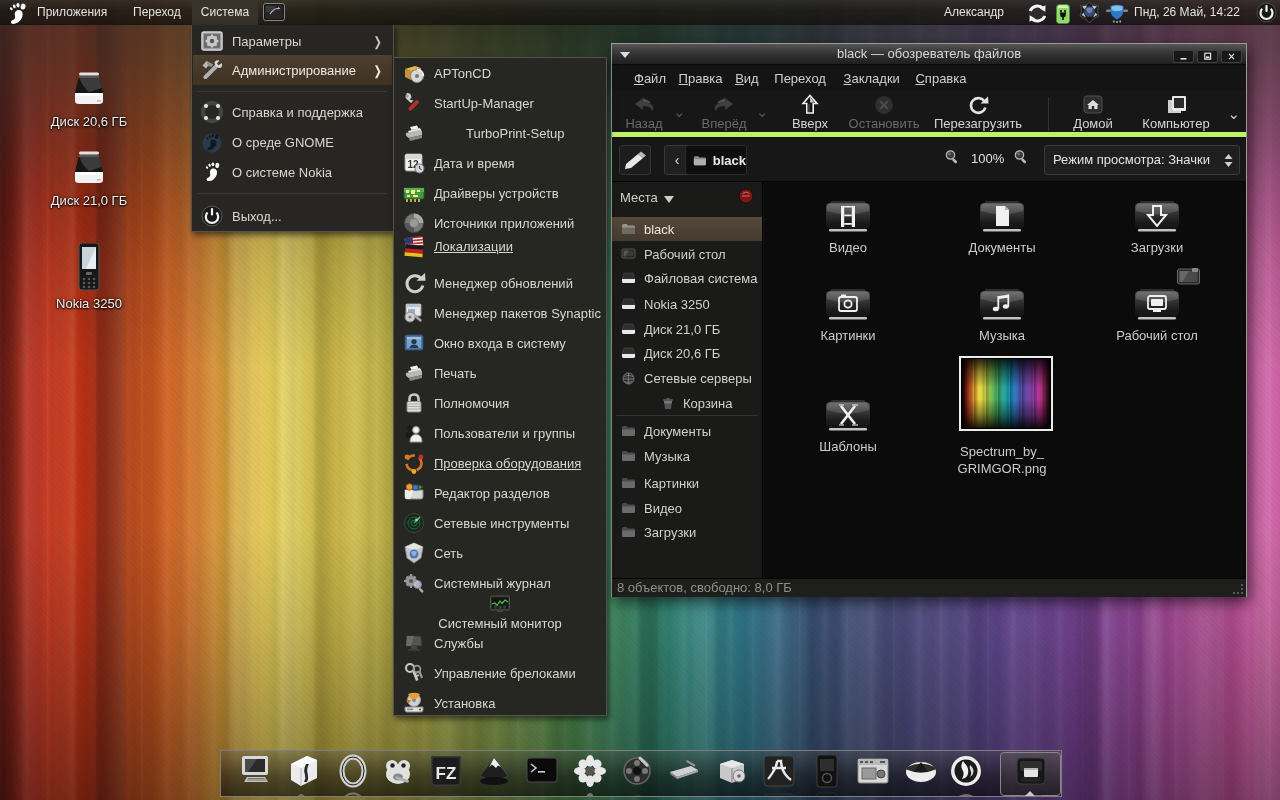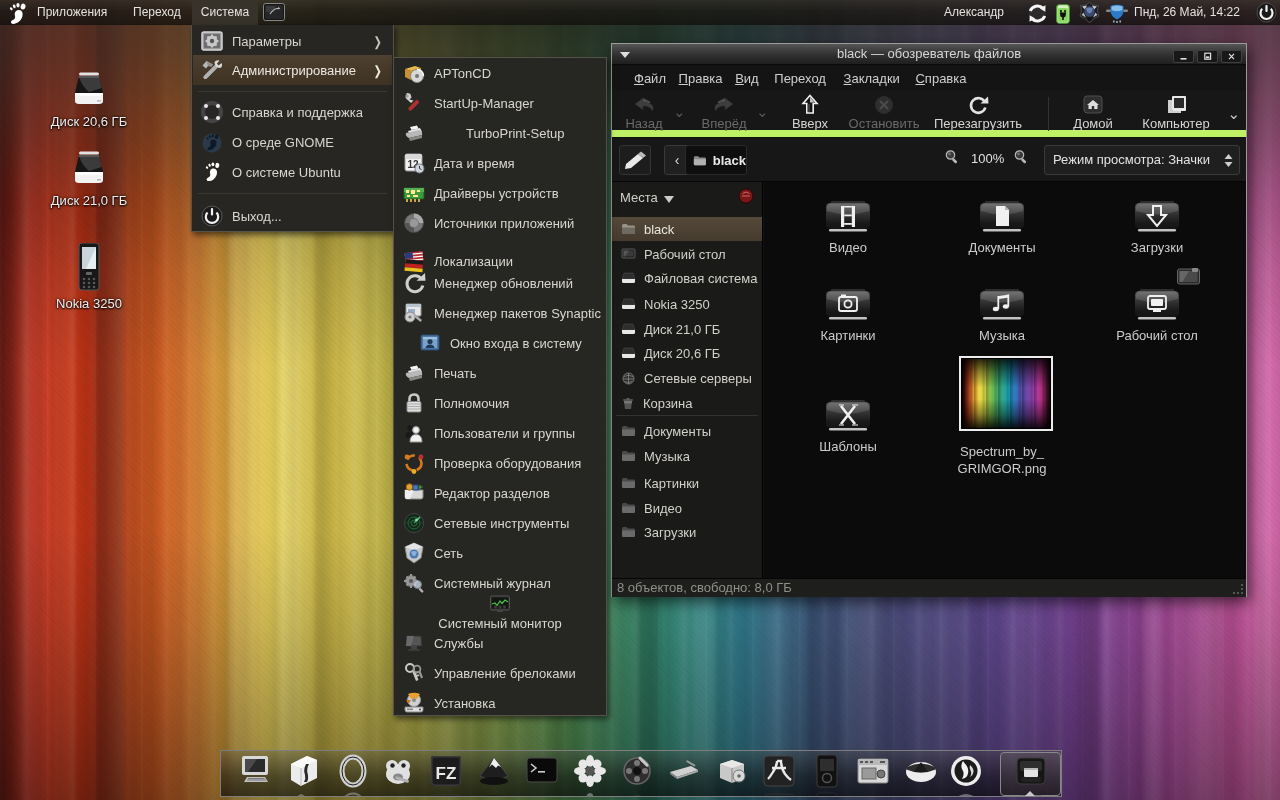--- a/index.html
+++ b/index.html
@@ -340,21 +340,21 @@
 
   <div style="position:absolute;left:0;top:22px;width:634px;height:25px;background:#141414;color:#cfcfcd;font-size:13px;line-height:25px;">
     <span style="margin-left:22px;"><u>Ф</u>айл</span>
     <span style="margin-left:9px;"><u>П</u>равка</span>
     <span style="margin-left:9px;"><u>В</u>ид</span>
     <span style="margin-left:12px;">Перехо<u>д</u></span>
     <span style="margin-left:14px;"><u>З</u>акладки</span>
     <span style="margin-left:12px;"><u>С</u>правка</span>
   </div>
 
-  <div style="position:absolute;left:0;top:47px;width:634px;height:46px;background:#171717;border-bottom:7px solid #bef264;color:#d4d4d2;font-size:13px;">
+  <div style="position:absolute;left:0;top:47px;width:634px;height:46px;background:#171717;border-bottom:5px solid #bef264;color:#d4d4d2;font-size:13px;">
     <div class="tb dis" style="left:3px;width:58px;">
       <svg class="tbi" width="28" height="22" viewBox="0 0 28 22">
           <path d="M13 4 L13 8 Q20 8 23 12 Q24 15 22 17 Q21 12 13 12 L13 16 L5 10 Z" fill="#3e3e3e" stroke="#2a2a2a" stroke-width="0.6"></path>
           <path d="M13 4 L13 8 Q17 8 20 9.5 L20 7.5 Z" fill="#4e4e4e"></path>
         </svg>
       <div>Назад</div>
     </div>
     <div class="tbv dis" style="left:61px;">⌄</div>
     <div class="tb dis" style="left:82px;width:60px;">
       <svg class="tbi" width="28" height="22" viewBox="0 0 28 22">
@@ -498,21 +498,21 @@
         </svg>
       <span>Диск 20,6 ГБ</span>
     </div>
     <div class="srow" style="top:184px;">
       <svg width="15" height="13" viewBox="0 0 15 13">
           <circle cx="7.5" cy="6.5" r="5.5" fill="#2e2e2e" stroke="#777" stroke-width="1"></circle>
           <path d="M3 4.5 Q7.5 2 12 4.5 M2.5 7 L12.5 7 M3.5 9.5 Q7.5 11.5 11.5 9.5 M7.5 1 L7.5 12" stroke="#888" stroke-width="0.8" fill="none"></path>
         </svg>
       <span>Сетевые серверы</span>
     </div>
-    <div class="srow" style="top:209px;">
+    <div class="srow" style="top:209px;margin-left:40px;">
       <svg width="14" height="13" viewBox="0 0 14 13">
           <path d="M3 4 L11 4 L10 12 L4 12 Z" fill="#555"></path>
           <path d="M3 4 L11 4 L10.7 6.5 L3.3 6.5 Z" fill="#777"></path>
           <rect x="2" y="2.2" width="10" height="1.6" rx="0.8" fill="#666"></rect>
           <rect x="5.5" y="1" width="3" height="1.6" rx="0.8" fill="#666"></rect>
         </svg>
       <span>Корзина</span>
     </div>
     <div style="position:absolute;left:4px;right:4px;top:233px;height:1px;background:#000;border-bottom:1px solid #333;"></div>
     <div class="srow" style="top:237px;">
@@ -725,21 +725,21 @@
     <span>О среде GNOME</span>
   </div>
   <div class="it" style="top:132px;">
     <span class="ic"><svg width="24" height="24" viewBox="0 0 24 24">
           <path d="M13.5 8.5 C10.5 8.5 9.4 11.2 10.1 13.5 C10.7 15.5 9.9 16.8 8.6 17.3 C6.9 18 6.1 19.4 7 20.4 C8 21.5 11.2 21.1 13.4 19.4 C15.9 17.4 17.2 14.7 17 11.8 C16.8 9.9 15.4 8.5 13.5 8.5 Z" fill="#fff"></path>
           <ellipse cx="17.3" cy="5.4" rx="2" ry="2.6" fill="#fff" transform="rotate(14 17.3 5.4)"></ellipse>
           <ellipse cx="12.9" cy="4.3" rx="1.4" ry="1.9" fill="#fff"></ellipse>
           <ellipse cx="9.6" cy="5.3" rx="1.1" ry="1.6" fill="#fff" transform="rotate(-22 9.6 5.3)"></ellipse>
           <ellipse cx="7" cy="7.5" rx="1" ry="1.4" fill="#fff" transform="rotate(-40 7 7.5)"></ellipse>
         </svg></span>
-    <span>О системе Ubuntu</span>
+    <span>О системе Nokia</span>
   </div>
   <div class="sep" style="top:168px;"></div>
   <div class="it" style="top:176px;">
     <span class="ic"><svg width="24" height="24" viewBox="0 0 24 24">
           <circle cx="12" cy="12" r="10" fill="#1a1a1a"></circle>
           <circle cx="12" cy="12" r="10" fill="none" stroke="#666" stroke-width="0.8"></circle>
           <path d="M7.5 8.5 A 6.2 6.2 0 1 0 16.5 8.5" stroke="#f0f0f0" stroke-width="2.2" fill="none"></path>
           <rect x="10.9" y="4" width="2.2" height="7.5" rx="1" fill="#f0f0f0"></rect>
         </svg></span>
     <span>Выход...</span>
@@ -807,21 +807,21 @@
   <div class="it" style="top:150px;">
       <span class="ic"><svg width="24" height="24" viewBox="0 0 24 24">
           <circle cx="12" cy="12" r="9.5" fill="#777"></circle>
           <circle cx="12" cy="12" r="9.5" fill="none" stroke="#444"></circle>
           <circle cx="12" cy="12" r="4" fill="#999"></circle>
           <path d="M12 2.5 A 9.5 9.5 0 0 1 21.5 12 L17 12 A 5 5 0 0 0 12 7 Z" fill="#aaa"></path>
           <path d="M12 21.5 A 9.5 9.5 0 0 1 2.5 12 L7 12 A 5 5 0 0 0 12 17 Z" fill="#555"></path>
         </svg></span>
       <span>Источники приложений</span>
     </div>
-  <div class="it" style="top:188px;">
+  <div class="it" style="top:173px;text-decoration:underline;">
       <span class="ic"><svg width="24" height="24" viewBox="0 0 24 24">
           <g transform="rotate(-6 12 8)">
             <rect x="3" y="3" width="18" height="10" fill="#b83030"></rect>
             <g stroke="#fff" stroke-width="1.2">
               <path d="M3 5 L21 5 M3 8 L21 8 M3 11 L21 11"></path>
             </g>
             <rect x="3" y="3" width="8" height="6" fill="#2a3a7a"></rect>
           </g>
           <g transform="rotate(5 12 16)">
             <rect x="3" y="11" width="18" height="4" fill="#1a1a1a"></rect>
@@ -842,21 +842,21 @@
         </svg></span>
       <span>Менеджер пакетов Synaptic</span>
     </div>
   <div class="it" style="top:210px;">
       <span class="ic"><svg width="24" height="24" viewBox="0 0 24 24">
           <path d="M 19.5 8 A 8 8 0 1 0 20.8 14.5" stroke="#cfcfcf" stroke-width="3" fill="none"></path>
           <path d="M 14.5 9.8 L 23.5 9.8 L 23 2 Z" fill="#cfcfcf"></path>
         </svg></span>
       <span>Менеджер обновлений</span>
     </div>
-  <div class="it" style="top:270px;padding-left:16px;">
+  <div class="it" style="top:270px;">
       <span class="ic"><svg width="24" height="24" viewBox="0 0 24 24">
           <rect x="3" y="4" width="18" height="15" rx="1.5" fill="#4a78a8" stroke="#2a4a6a"></rect>
           <rect x="5" y="6" width="14" height="11" fill="#7aa2c8"></rect>
           <circle cx="12" cy="10.5" r="2.6" fill="#1e3a56"></circle>
           <path d="M7.5 17 Q8 13.5 12 13.5 Q16 13.5 16.5 17 Z" fill="#1e3a56"></path>
           <rect x="5" y="6" width="14" height="2.2" fill="#9ec0dc"></rect>
         </svg></span>
       <span>Окно входа в систему</span>
     </div>
   <div class="it" style="top:330px;">
@@ -881,21 +881,21 @@
     </div>
   <div class="it" style="top:360px;">
       <span class="ic"><svg width="24" height="24" viewBox="0 0 24 24">
           <circle cx="8" cy="7" r="2.8" fill="#1a1a1a"></circle>
           <path d="M3.5 15 Q3.5 10.5 8 10.5 Q12.5 10.5 12.5 15 L12.5 17 L3.5 17 Z" fill="#1a1a1a"></path>
           <circle cx="14" cy="9" r="3.4" fill="#f0f0f0" stroke="#999"></circle>
           <path d="M8 21 Q8 13.5 14 13.5 Q20 13.5 20 21 Z" fill="#f0f0f0" stroke="#999"></path>
         </svg></span>
       <span>Пользователи и группы</span>
     </div>
-  <div class="it" style="top:390px;">
+  <div class="it" style="top:390px;text-decoration:underline;">
       <span class="ic"><svg width="24" height="24" viewBox="0 0 24 24">
           <g fill="none" stroke="#d87820" stroke-width="2.6">
             <circle cx="12" cy="12" r="7.5" stroke-dasharray="9 4.5"></circle>
           </g>
           <circle cx="19" cy="6" r="2.4" fill="#c03030"></circle>
           <circle cx="5" cy="6" r="2.4" fill="#d87820"></circle>
           <circle cx="12" cy="20.5" r="2.4" fill="#e8b020"></circle>
         </svg></span>
       <span>Проверка оборудования</span>
     </div>

